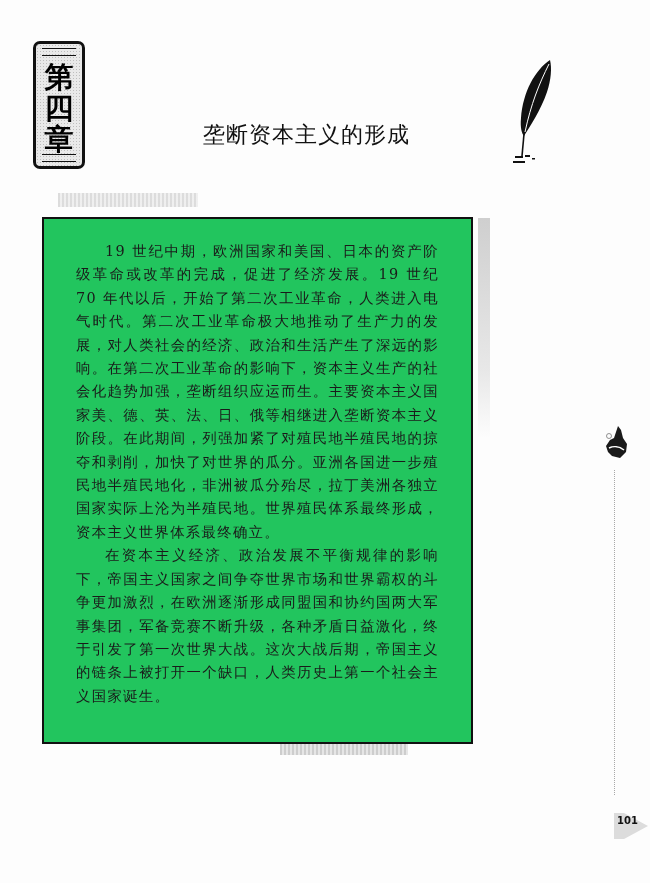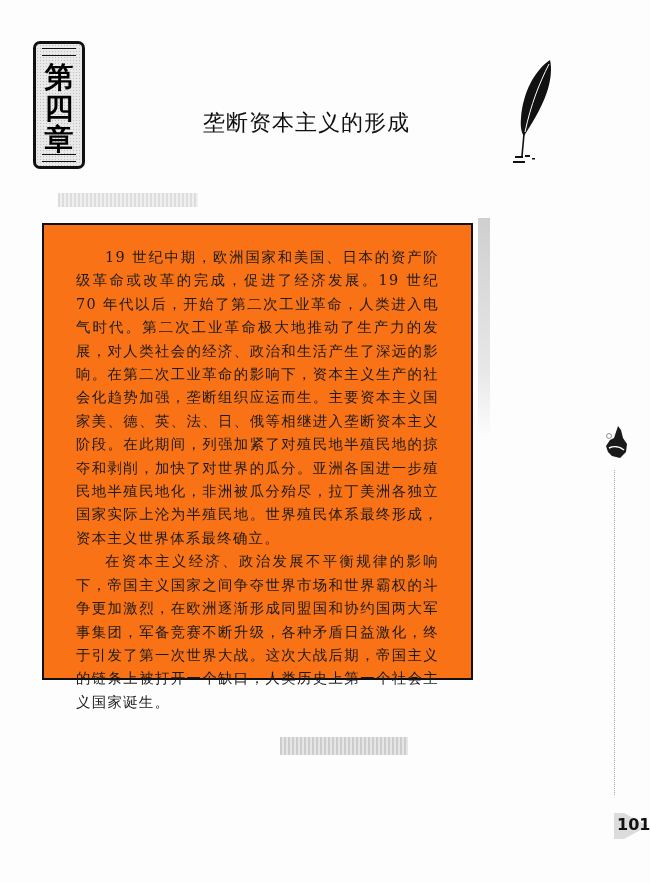--- a/index.html
+++ b/index.html
@@ -10,40 +10,40 @@
        background-image:radial-gradient(#bdbdbd 0.8px, transparent 0.9px);
        background-size:3px 3px;box-sizing:border-box;}
   .chapter-badge:before,.chapter-badge:after{content:"";position:absolute;left:6px;right:6px;height:6px;
        border-top:1px solid #111;border-bottom:1px solid #111;}
   .chapter-badge:before{top:4px;}
   .chapter-badge:after{bottom:4px;}
   .badge-chars{position:absolute;left:0;right:0;top:18px;text-align:center;
        font-family:"DejaVu Sans","Liberation Sans",sans-serif;font-weight:bold;
        font-size:29px;line-height:31px;color:#000;}
   .badge-chars span{display:block;}
-  .page-title{position:absolute;left:203px;top:108px;font-family:"DejaVu Sans","Liberation Sans",sans-serif;
+  .page-title{position:absolute;left:203px;top:120px;font-family:"DejaVu Sans","Liberation Sans",sans-serif;
        font-size:22px;color:#111;letter-spacing:1px;}
   .quill{position:absolute;left:505px;top:58px;width:52px;height:110px;}
   .shadow-top{position:absolute;left:58px;top:193px;width:140px;height:14px;
        background:repeating-linear-gradient(90deg,#d4d4d4 0 2px,#ececec 2px 4px);opacity:.8;}
   .shadow-right{position:absolute;left:478px;top:218px;width:12px;height:220px;
        background:linear-gradient(180deg,#cfcfcf,#e8e8e8 70%,transparent);}
   .shadow-bottom{position:absolute;left:280px;top:737px;width:128px;height:18px;
        background:repeating-linear-gradient(90deg,#cdcdcd 0 2px,#e6e6e6 2px 4px);}
-  .text-box{position:absolute;left:42px;top:223px;width:431px;height:457px;
-       border:2px solid #111;background:#f97316;box-sizing:border-box;}
+  .text-box{position:absolute;left:42px;top:217px;width:431px;height:527px;
+       border:2px solid #111;background:#22c55e;box-sizing:border-box;}
   .para{margin:0;padding:0 32px 0 32px;font-size:14.4px;line-height:23.4px;
        text-align:justify;text-indent:29px;letter-spacing:1.3px;}
   .body{padding-top:21px;}
   .deco-line{position:absolute;left:614px;top:470px;width:1px;height:325px;
        border-left:1px dotted #a8a8a8;}
   .deco-tree{position:absolute;left:600px;top:424px;width:30px;height:46px;}
   .page-num-tab{position:absolute;left:614px;top:813px;width:34px;height:26px;}
   .page-num{position:absolute;left:617px;top:815px;font-family:"DejaVu Sans","Liberation Sans",sans-serif;
-       font-weight:bold;font-size:16px;color:#111;}
+       font-weight:bold;font-size:10px;color:#111;}
 </style>
 </head>
 <body>
 
 <div class="chapter-badge">
   <div class="badge-chars">
     <span>第</span>
     <span>四</span>
     <span>章</span>
   </div>

